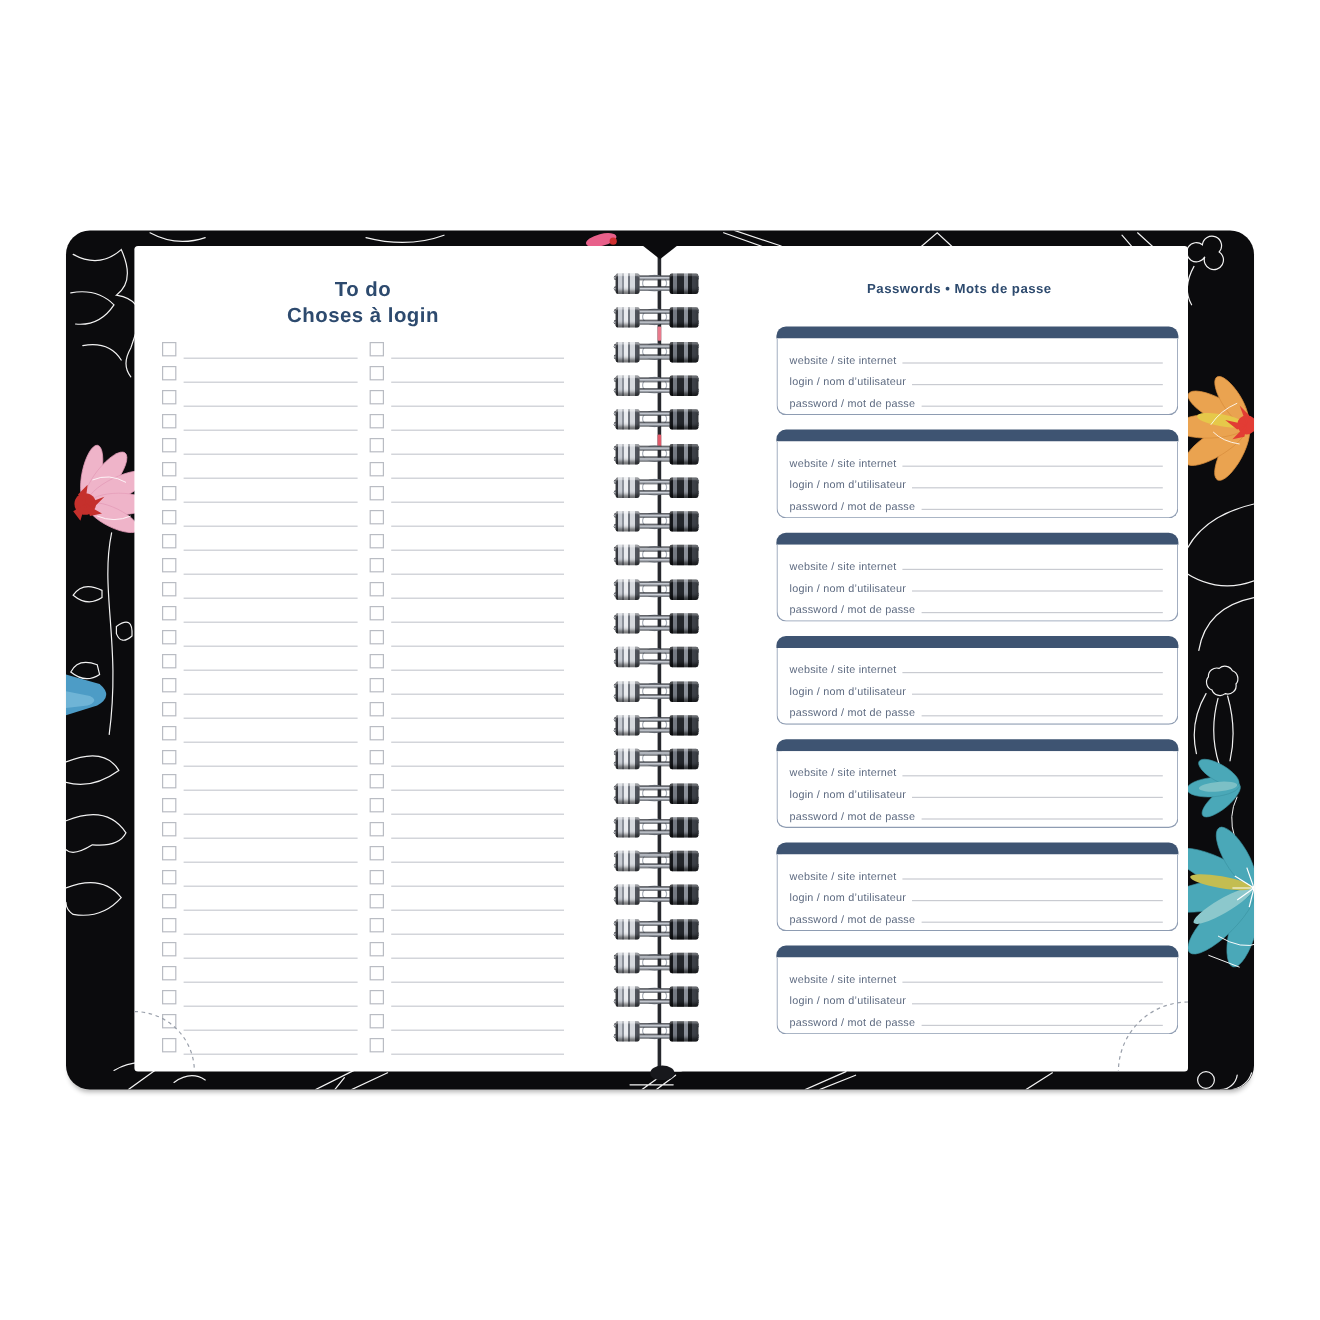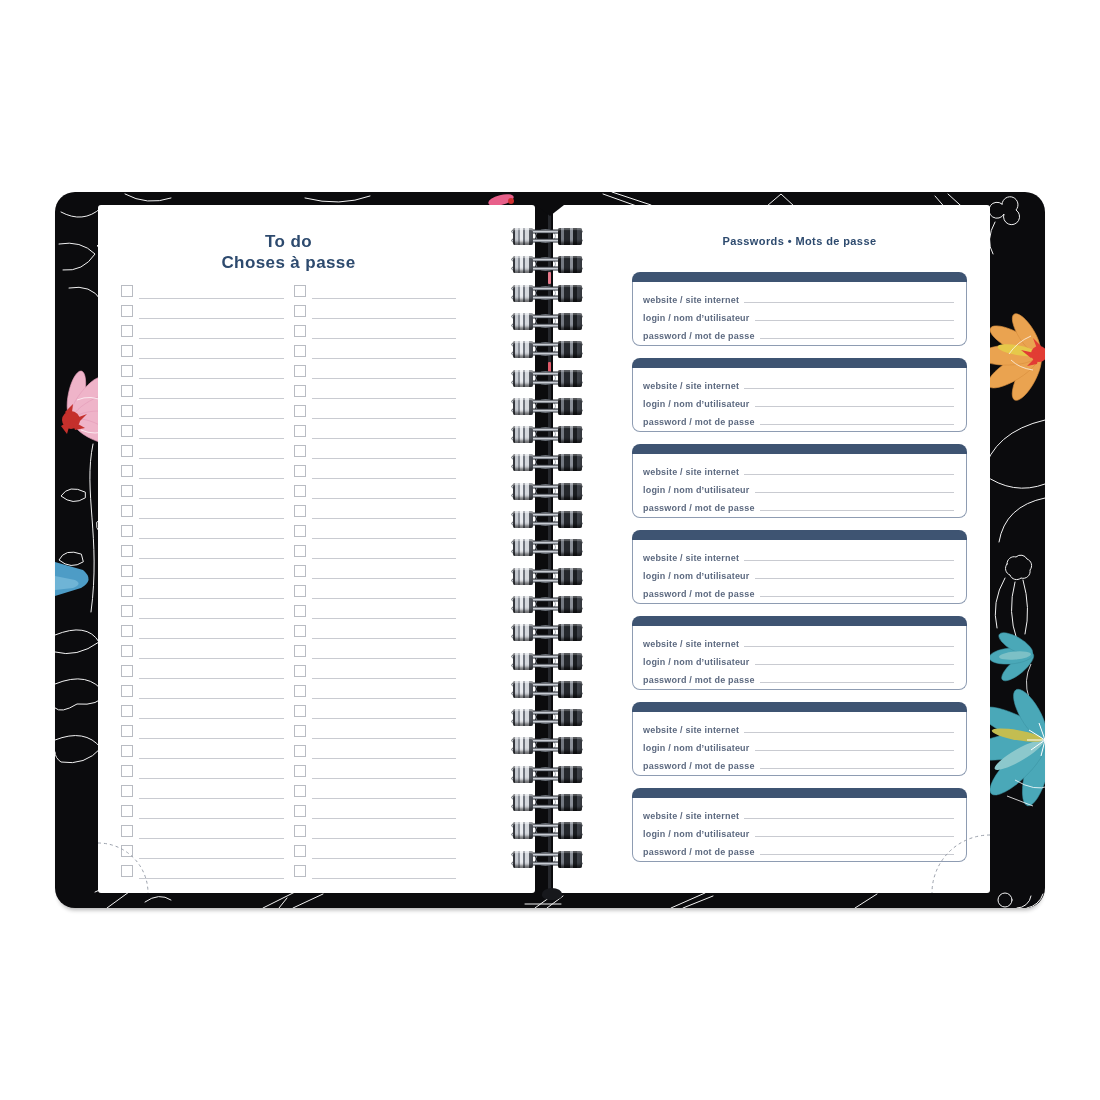--- a/index.html
+++ b/index.html
@@ -2,21 +2,21 @@
 <html><head>
 <meta charset="utf-8">
 <style>
   html,body{margin:0;padding:0;background:#fff;}
   .stage{position:relative;width:1100px;height:1100px;background:#ffffff;overflow:hidden;
          font-family:"Liberation Sans","DejaVu Sans",sans-serif;}
   .notebook{position:absolute;left:55px;top:192px;width:990px;height:716px;background:#0b0b0d;
             border-radius:20px;overflow:hidden;box-shadow:0 5px 4px -3px rgba(0,0,0,.30);}
   .cover-art{position:absolute;left:0;top:0;width:990px;height:716px;}
   .page{position:absolute;top:13px;width:437px;height:688px;background:#ffffff;border-radius:3px;}
-  .page-left{left:43px;}
+  .page-left{left:57px;padding-left:21px;}
   .page-right{left:498px;}
   .gap-line{position:absolute;left:493px;top:13px;width:3px;height:688px;background:#26282d;z-index:4;}
   .gap-mark{position:absolute;width:3px;z-index:5;border-radius:1px;}
   .top-notch{position:absolute;left:481px;top:13px;width:0;height:0;z-index:6;
              border-left:14px solid transparent;border-right:14px solid transparent;border-top:11px solid #0b0b0d;}
   .bottom-blob{position:absolute;left:487px;top:696px;width:20px;height:12px;background:#17181c;border-radius:50% 50% 40% 40%;z-index:6;}
 
   
   .page-title{position:absolute;text-align:center;color:#2d4a6e;font-weight:bold;
               font-size:17px;line-height:21px;letter-spacing:.4px;}
@@ -24,21 +24,21 @@
   .title-right{left:79px;top:26px;width:335px;font-size:11px;}
 
   
   .todo-grid{position:absolute;left:23px;top:77px;width:335px;display:flex;gap:10px;}
   .todo-col{flex:1;display:flex;flex-direction:column;}
   .todo-row{height:20px;display:flex;align-items:flex-start;}
   .todo-box{width:10px;height:10px;margin-top:3px;border:1px solid #b9bcc3;background:#fff;flex:0 0 auto;}
   .todo-line{flex:1;margin-left:6px;height:16px;border-bottom:1px solid #c9cbd1;}
 
   
-  .pw-wrap{position:absolute;left:79px;top:67px;width:335px;font-weight:bold;}
+  .pw-wrap{position:absolute;left:94px;top:67px;width:335px;}
   .pw-block{height:75px;margin-bottom:11px;}
   .pw-head{height:10px;background:#3e5472;border-radius:8px 8px 0 0;}
   .pw-body{height:64px;box-sizing:border-box;background:#fff;border:1px solid #8e9cb2;border-top:none;
            border-radius:0 0 8px 8px;padding:7px 12px 0 10px;display:flex;flex-direction:column;}
   .pw-field{display:flex;align-items:flex-end;height:18px;}
   .pw-label{font-size:9px;line-height:10px;color:#5d6a80;letter-spacing:.2px;white-space:nowrap;padding-bottom:2px;}
   .pw-line{flex:1;margin-left:5px;margin-bottom:4px;border-bottom:1px solid #c9cbd1;}
 
   
   .fold{position:absolute;}
@@ -218,21 +218,21 @@
 
       <g>
         <ellipse cx="446" cy="8" rx="13" ry="5" fill="#e8608a" transform="rotate(-14 446 8)"></ellipse>
         <circle cx="456" cy="9" r="3" fill="#d03030"></circle>
       </g>
     </svg>
 
     <div class="page page-left">
       <div class="page-title title-left">
         <div>To do</div>
-        <div>Choses à passe</div>
+        <div>Choses à login</div>
       </div>
       <div class="todo-grid">
         <div class="todo-col" id="todo-col-1">
             <div class="todo-row">
               <span class="todo-box"></span>
               <span class="todo-line"></span>
             </div>
             <div class="todo-row">
               <span class="todo-box"></span>
               <span class="todo-line"></span>

